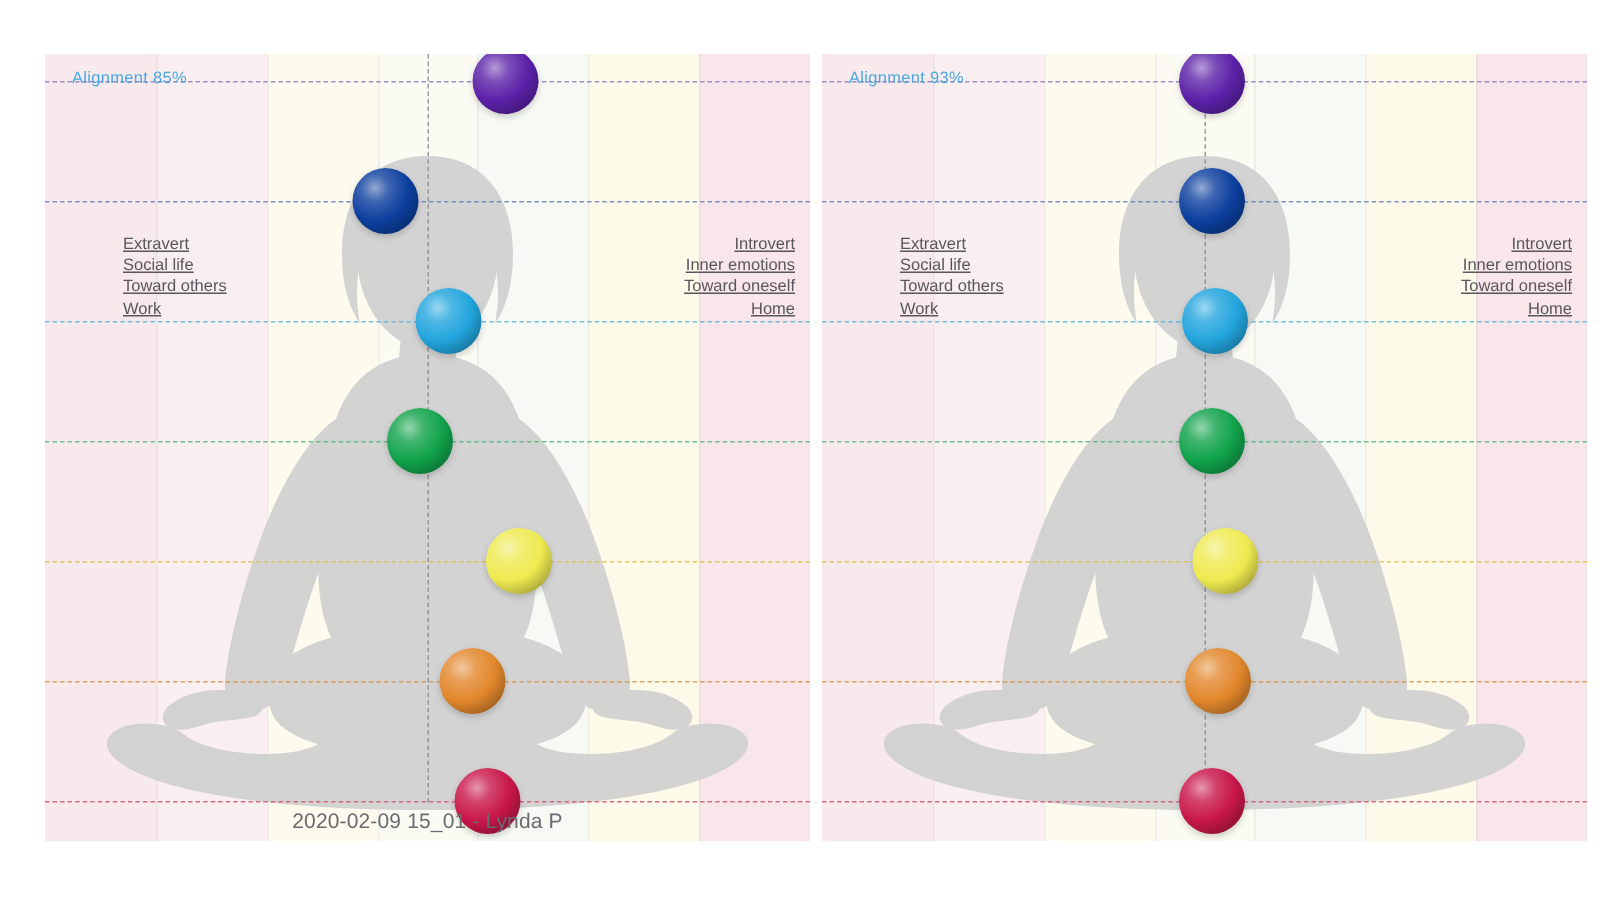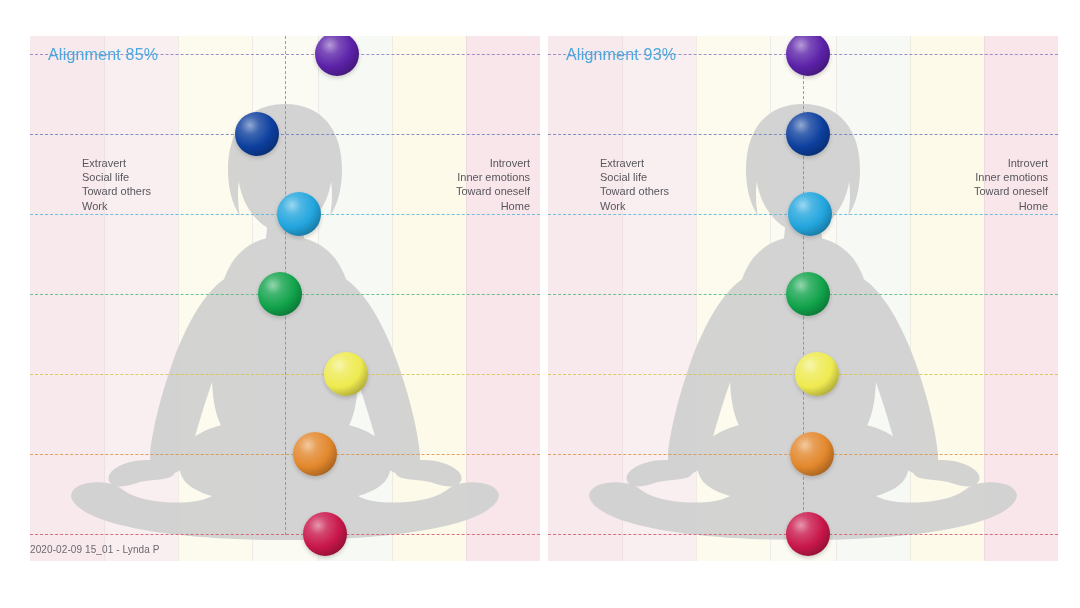--- a/index.html
+++ b/index.html
@@ -55,44 +55,44 @@
     top: 0; bottom: 26px;
     width: 0;
     border-left: 1px dashed #8a8a92;
     opacity: .85;
   }
 
   
   .alignment {
     position: absolute;
     left: 18px; top: 10px;
-    font-size: 16px;
+    font-size: 11px;
     color: #4aa8dd;
     letter-spacing: .2px;
   }
 
   
   .attr-block {
     position: absolute;
     font-size: 11px;
     line-height: 14.2px;
     color: #57575d;
     white-space: pre;
   }
   .attr-left  { left: 52px;  top: 120px; text-align: left; }
   .attr-right { right: 10px; top: 120px; text-align: right; }
-  .attr-block div { white-space: nowrap; }
+  .attr-block div { white-space: nowrap; text-decoration: underline; }
 
   
   .stamp {
     position: absolute;
     bottom: 6px;
     left: 0; right: 0;
-    text-align: left;
-    font-size: 10px;
+    text-align: center;
+    font-size: 14px;
     color: #6a6a70;
     letter-spacing: .1px;
   }
 
   
   .sphere {
     position: absolute;
     border-radius: 50%;
     transform: translate(-50%, -50%);
   }

